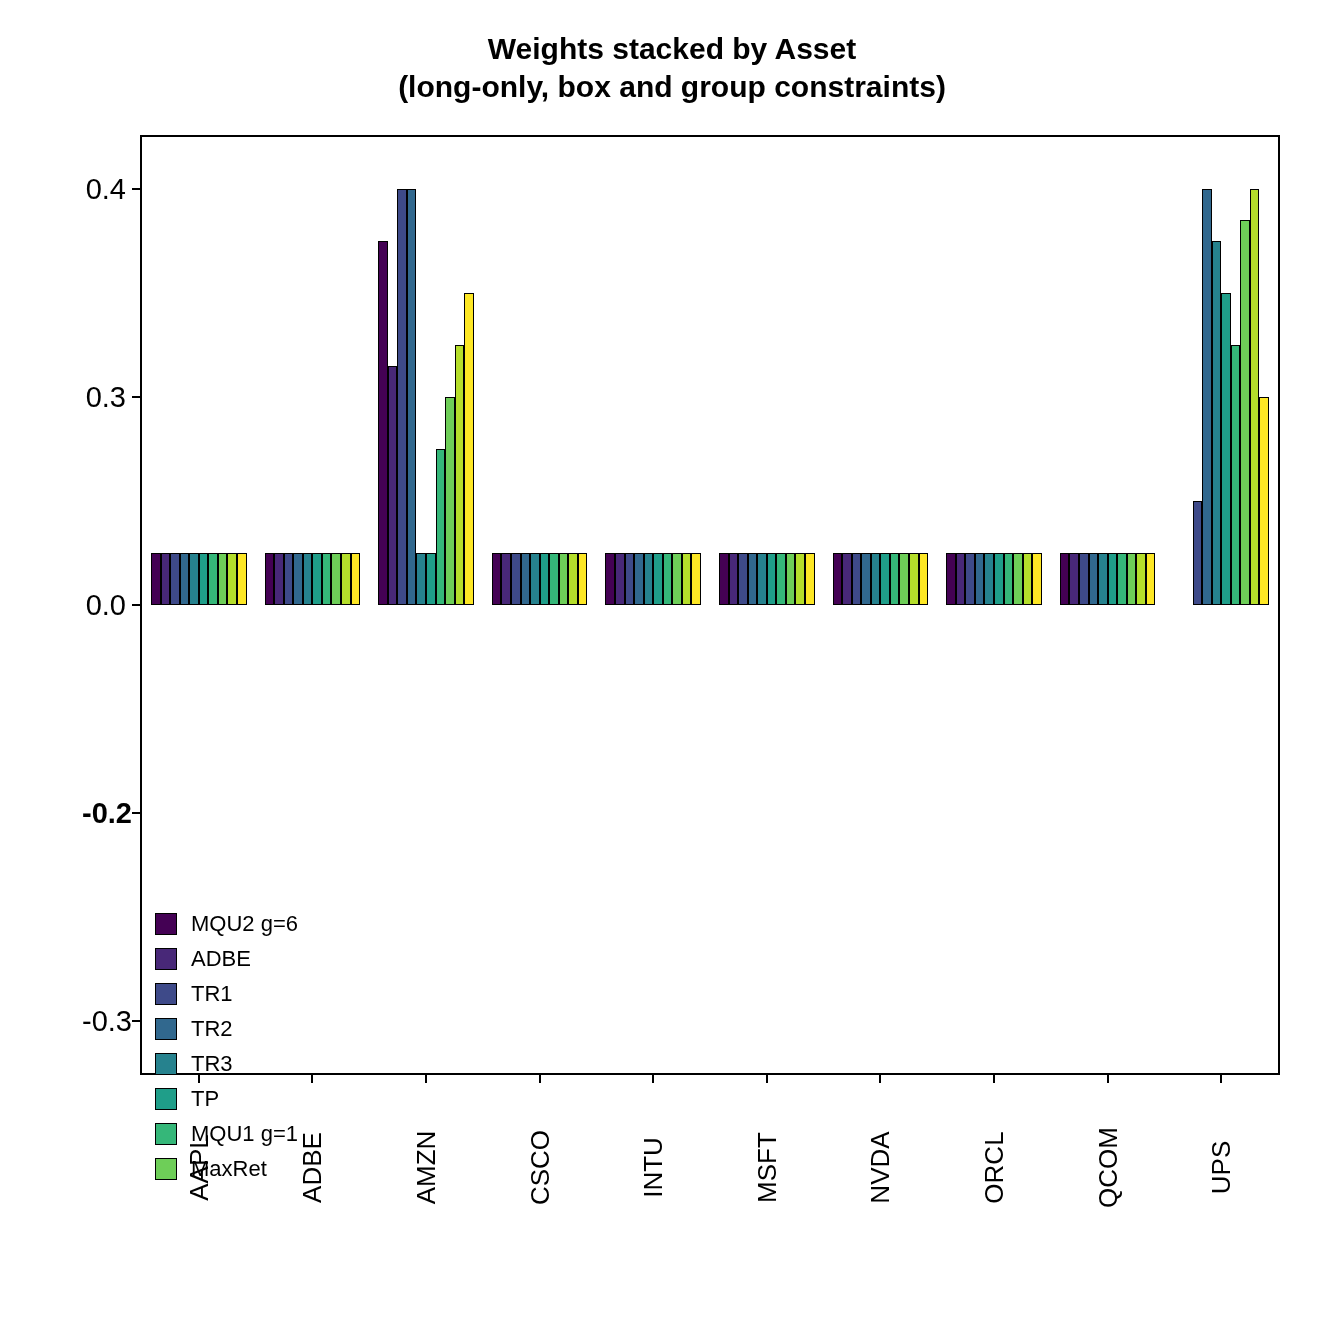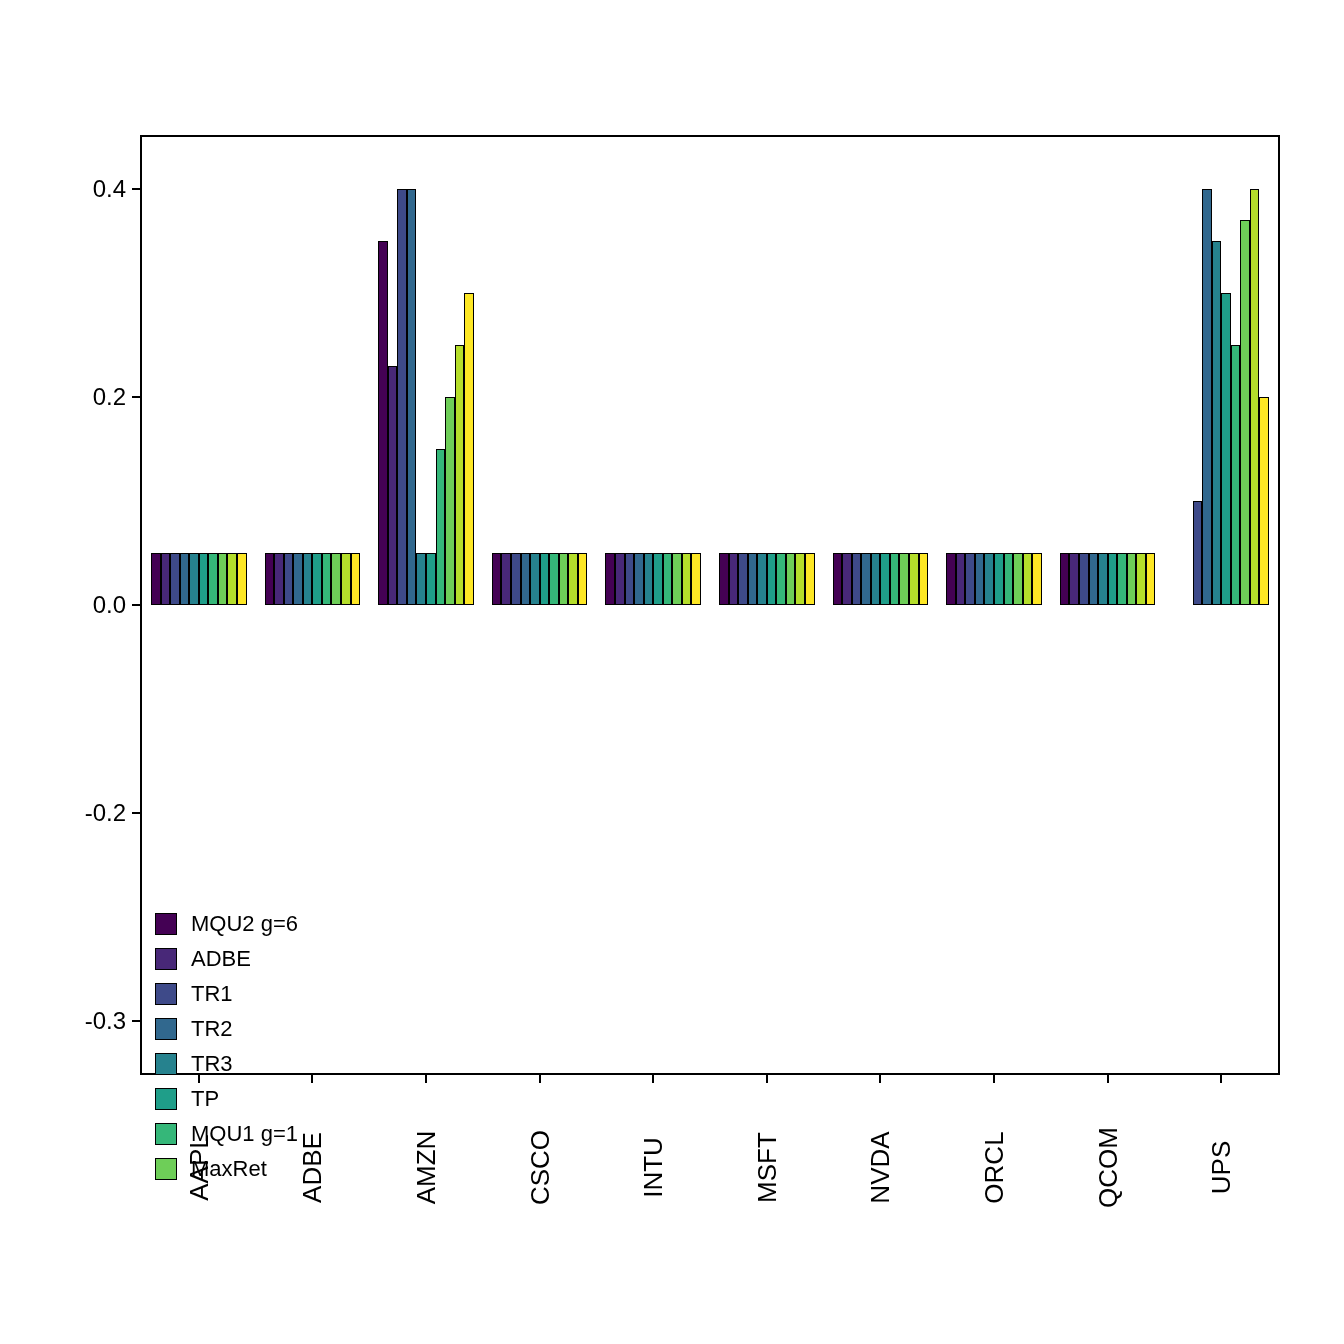--- a/index.html
+++ b/index.html
@@ -54,21 +54,21 @@
     left: -10px;
     width: 10px;
     height: 2px;
     background: #000;
   }
   .y-label {
     position: absolute;
     left: -60px;
     width: 44px;
     text-align: right;
-    font-size: 24px;
+    font-size: 29px;
     transform: translateY(-50%);
   }
   
   .x-label {
     position: absolute;
     bottom: -110px;
     font-size: 26px;
     transform-origin: center center;
     transform: translateX(-50%) rotate(-90deg);
     white-space: nowrap;
@@ -105,32 +105,35 @@
     height: 22px;
     border: 1px solid #000;
     margin-right: 14px;
     box-sizing: border-box;
   }
 </style>
 </head>
 <body>
 <div class="wrap">
 
+  <div class="title">
+    <span>Weights stacked by Asset<br>(long-only, box and group constraints)</span>
+  </div>
 
   <div class="plotbox">
     <div class="plotarea" id="plotarea">
         <div class="y-axis-line" style="top: 52px; height: 832px;"></div>
         <div class="y-tick" style="top: 883px;"></div>
         <div class="y-label" style="top: 884px;">-0.3</div>
         <div class="y-tick" style="top: 675px;"></div>
-        <div class="y-label" style="top: 676px;">-0.2</div>
+        <div class="y-label" style="top: 676px; font-weight: bold;">-0.2</div>
         <div class="y-tick" style="top: 467px;"></div>
         <div class="y-label" style="top: 468px;">0.0</div>
         <div class="y-tick" style="top: 259px;"></div>
-        <div class="y-label" style="top: 260px;">0.2</div>
+        <div class="y-label" style="top: 260px;">0.3</div>
         <div class="y-tick" style="top: 51px;"></div>
         <div class="y-label" style="top: 52px;">0.4</div>
         <div class="x-label" style="left: 56.8px;">AAPL</div>
         <div class="x-tickmark" style="left: 55.8px;"></div>
         <div class="bar" style="left: 9.088px; width: 9.5424px; background: rgb(68, 1, 84); height: 52px; bottom: 468px;"></div>
         <div class="bar" style="left: 18.6304px; width: 9.5424px; background: rgb(72, 40, 120); height: 52px; bottom: 468px;"></div>
         <div class="bar" style="left: 28.1728px; width: 9.5424px; background: rgb(62, 74, 137); height: 52px; bottom: 468px;"></div>
         <div class="bar" style="left: 37.7152px; width: 9.5424px; background: rgb(49, 104, 142); height: 52px; bottom: 468px;"></div>
         <div class="bar" style="left: 47.2576px; width: 9.5424px; background: rgb(38, 130, 142); height: 52px; bottom: 468px;"></div>
         <div class="bar" style="left: 56.8px; width: 9.5424px; background: rgb(31, 158, 137); height: 52px; bottom: 468px;"></div>

